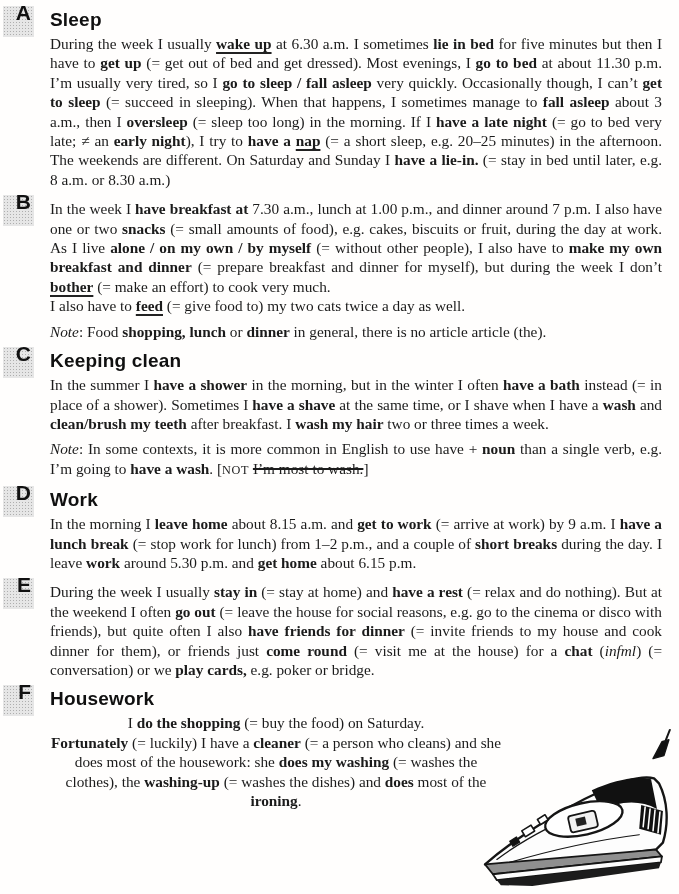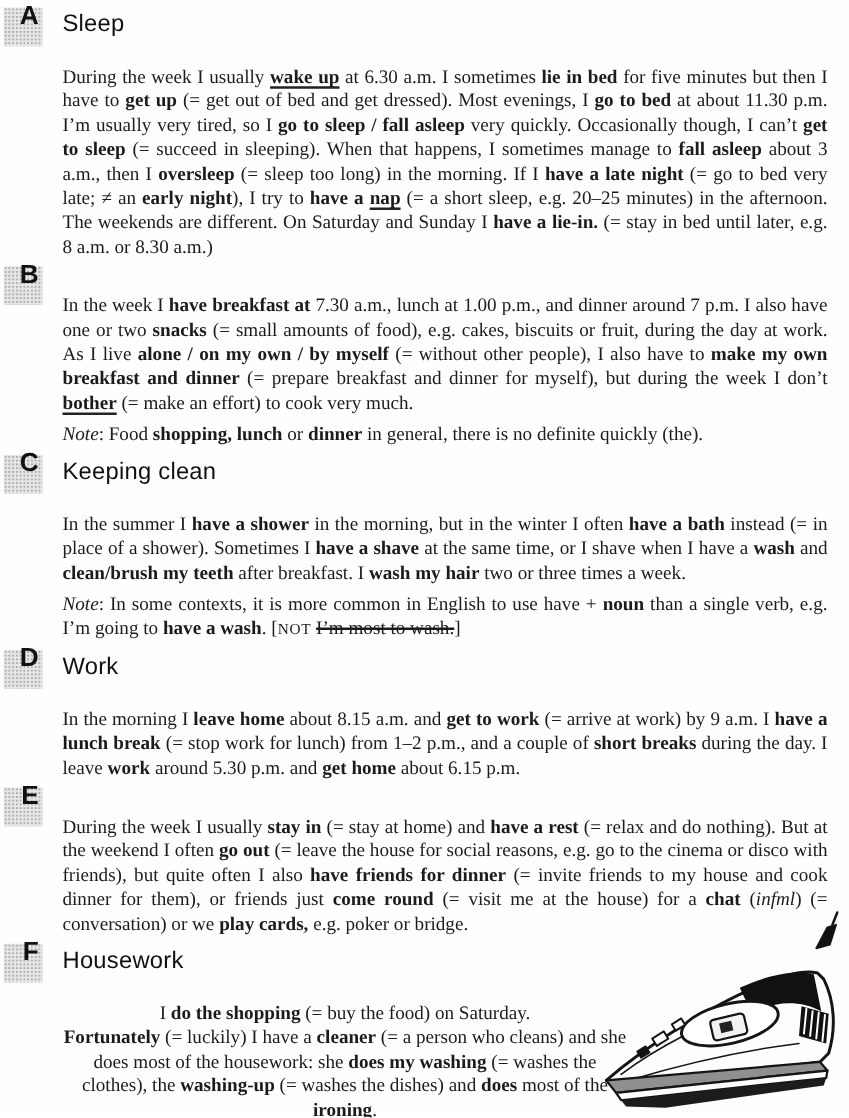--- a/index.html
+++ b/index.html
@@ -32,28 +32,28 @@
     top:-5px;right:3px;
     font-family:"Liberation Sans", sans-serif;
     font-weight:700;
     font-size:21px;
     color:#111;
   }
   .content{grid-column:2;}
   h2.sec-title{
     margin:0;
     font-family:"Liberation Sans", sans-serif;
-    font-weight:400;
+    font-weight:700;
     font-size:19px;
     line-height:24px;
     color:#101010;
     letter-spacing:0.2px;
   }
   .content p{
-    margin:20px 0 0 0;
+    margin:2px 0 0 0;
     font-size:15.3px;
     line-height:19.4px;
     text-align:justify;
   }
   .content p.cont{margin-top:0;}
   .content p.note{margin-top:6px;}
   .content p.narrow{max-width:452px;text-align:center;}
   
   .bold{font-weight:700;}
   .underline{
@@ -85,21 +85,22 @@
       <p><span>During the week I usually </span><span class="bold underline">wake up</span><span> at 6.30 a.m. I sometimes </span><span class="bold">lie in bed</span><span> for five minutes but then I have to </span><span class="bold">get up</span><span> (= get out of bed and get dressed). Most evenings, I </span><span class="bold">go to bed</span><span> at about 11.30 p.m. I’m usually very tired, so I </span><span class="bold">go to sleep / fall asleep</span><span> very quickly. Occasionally though, I can’t </span><span class="bold">get to sleep</span><span> (= succeed in sleeping). When that happens, I sometimes manage to </span><span class="bold">fall asleep</span><span> about 3 a.m., then I </span><span class="bold">oversleep</span><span> (= sleep too long) in the morning. If I </span><span class="bold">have a late night</span><span> (= go to bed very late; ≠ an </span><span class="bold">early night</span><span>), I try to </span><span class="bold">have a </span><span class="bold underline">nap</span><span> (= a short sleep, e.g. 20–25 minutes) in the afternoon. The weekends are different. On Saturday and Sunday I </span><span class="bold">have a lie-in.</span><span> (= stay in bed until later, e.g. 8 a.m. or 8.30 a.m.)</span></p>
     </div>
   </section>
 
   <section class="unit">
     <div class="marker">
       <span class="letter">B</span>
     </div>
     <div class="content">
       <p><span>In the week I </span><span class="bold">have breakfast at</span><span> 7.30 a.m., lunch at 1.00 p.m., and dinner around 7 p.m. I also have one or two </span><span class="bold">snacks</span><span> (= small amounts of food), e.g. cakes, biscuits or fruit, during the day at work. As I live </span><span class="bold">alone / on my own / by myself</span><span> (= without other people), I also have to </span><span class="bold">make my own breakfast and dinner</span><span> (= prepare breakfast and dinner for myself), but during the week I don’t </span><span class="bold underline">bother</span><span> (= make an effort) to cook very much.</span></p>
-      <p class="note"><span class="italic">Note</span><span>: Food </span><span class="bold">shopping, lunch</span><span> or </span><span class="bold">dinner</span><span> in general, there is no definite quickly (the).</span></p>
+      <p class="cont"><span>I also have to </span><span class="bold underline">feed</span><span> (= give food to) my two cats twice a day as well.</span></p>
+      <p class="note"><span class="italic">Note</span><span>: Food </span><span class="bold">shopping, lunch</span><span> or </span><span class="bold">dinner</span><span> in general, there is no article article (the).</span></p>
     </div>
   </section>
 
   <section class="unit">
     <div class="marker">
       <span class="letter">C</span>
     </div>
     <div class="content">
       <h2 class="sec-title">Keeping clean</h2>
       <p><span>In the summer I </span><span class="bold">have a shower</span><span> in the morning, but in the winter I often </span><span class="bold">have a bath</span><span> instead (= in place of a shower). Sometimes I </span><span class="bold">have a shave</span><span> at the same time, or I shave when I have a </span><span class="bold">wash</span><span> and </span><span class="bold">clean/brush my teeth</span><span> after breakfast. I </span><span class="bold">wash my hair</span><span> two or three times a week.</span></p>

